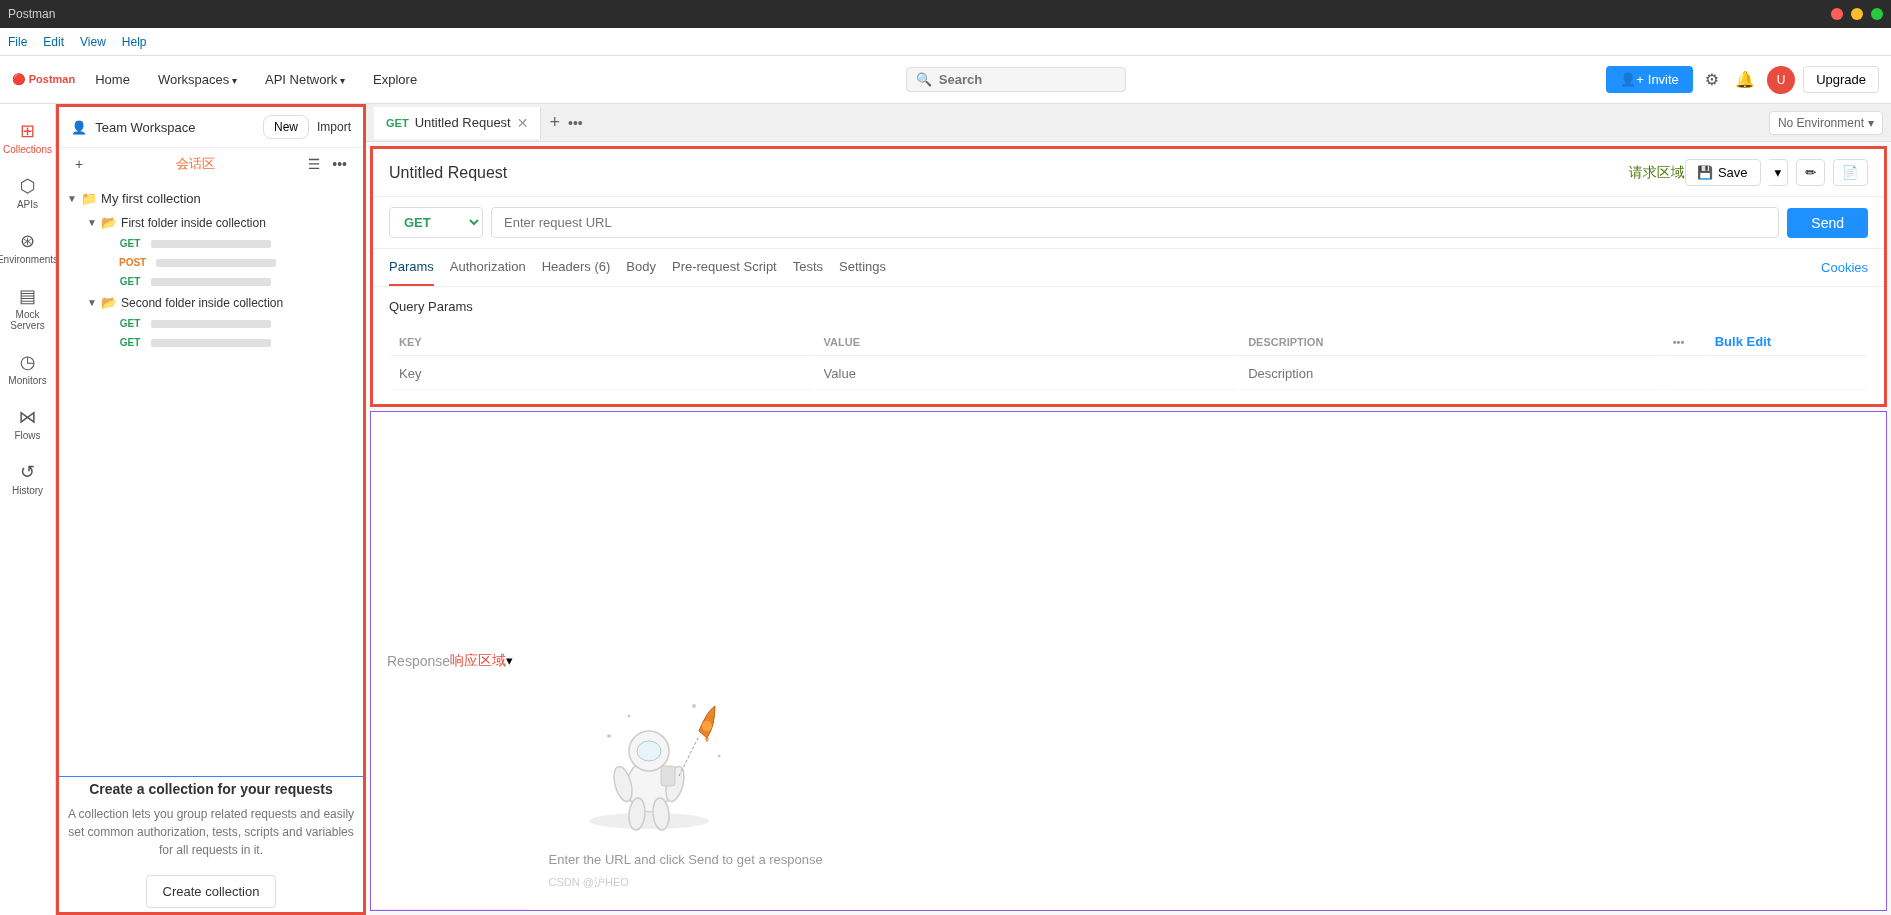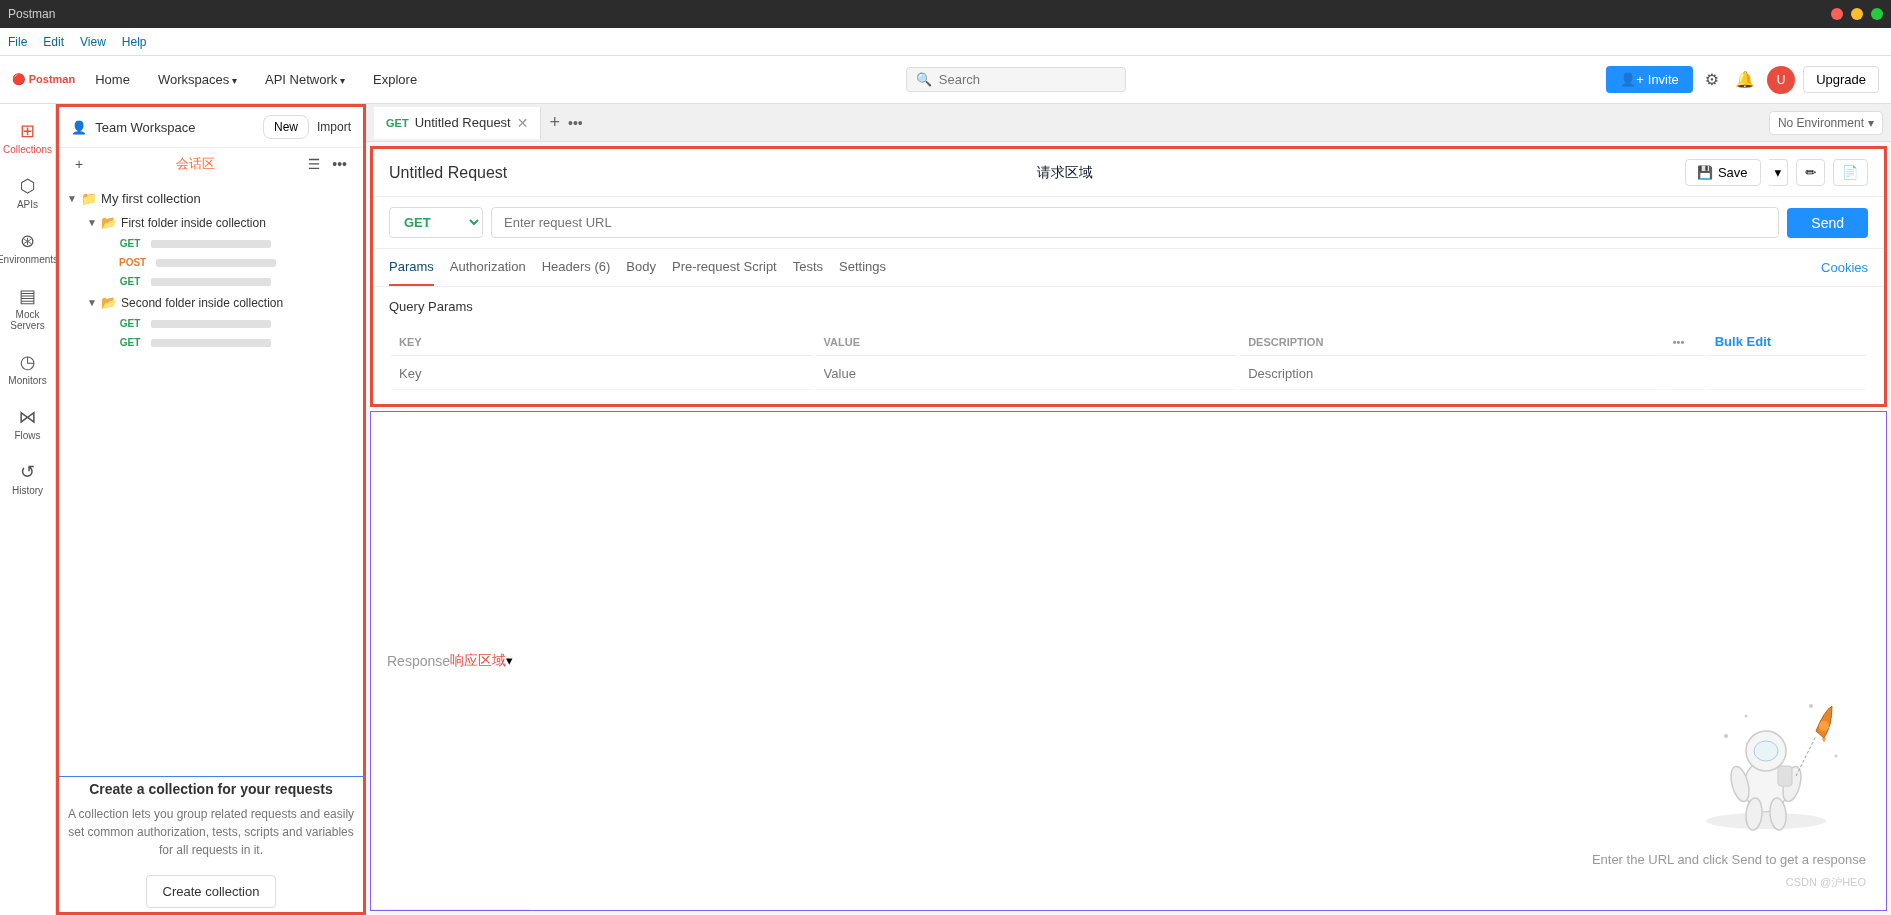--- a/index.html
+++ b/index.html
@@ -18,21 +18,21 @@
     .menubar { height: 28px; background: #fff; border-bottom: 1px solid #e0e0e0; display: flex; align-items: center; padding: 0 8px; gap: 16px; }
     .menubar-item { font-size: 12px; color: #0369a1; cursor: pointer; }
 
     
     .topnav { height: 48px; background: #fff; border-bottom: 1px solid #e0e0e0; display: flex; align-items: center; padding: 0 12px; gap: 12px; }
     .nav-logo { font-weight: bold; color: #e84c3d; font-size: 11px; }
     .nav-item { font-size: 13px; color: #333; cursor: pointer; padding: 4px 8px; border-radius: 4px; }
     .nav-item.has-arrow::after { content: ' ▾'; font-size: 10px; }
     .nav-search { flex: 1; display: flex; justify-content: center; }
     .search-box { display: flex; align-items: center; border: 1px solid #ddd; border-radius: 4px; padding: 4px 10px; gap: 6px; width: 220px; background: #f5f5f5; }
-    .search-box input { border: none; background: transparent; outline: none; font-size: 13px; width: 100%; color: #666; }
+    .search-box input { border: none; background: transparent; outline: none; font-size: 13px; width: 100%; color: #666; font-weight: bold; }
     .nav-actions { display: flex; align-items: center; gap: 8px; margin-left: auto; }
     .btn-invite { background: #1e90ff; color: white; border: none; border-radius: 4px; padding: 6px 14px; font-size: 13px; cursor: pointer; display: flex; align-items: center; gap: 4px; }
     .icon-btn { background: none; border: none; cursor: pointer; color: #555; font-size: 16px; padding: 4px; }
     .avatar { width: 28px; height: 28px; border-radius: 50%; background: #e84c3d; display: flex; align-items: center; justify-content: center; color: white; font-size: 12px; }
     .btn-upgrade { background: #fff; border: 1px solid #ddd; border-radius: 4px; padding: 5px 12px; font-size: 13px; cursor: pointer; }
 
     
     .main { display: flex; height: calc(100vh - 104px); }
 
     
@@ -89,21 +89,21 @@
     .tab-name { font-size: 13px; color: #333; }
     .tab-close { background: none; border: none; cursor: pointer; color: #999; font-size: 14px; margin-left: auto; }
     .tab-add { background: none; border: none; cursor: pointer; font-size: 18px; color: #666; padding: 0 8px; }
     .tab-more { background: none; border: none; cursor: pointer; color: #666; font-size: 14px; }
     .env-select { margin-left: auto; display: flex; align-items: center; gap: 4px; border: 1px solid #ddd; border-radius: 4px; padding: 4px 8px; background: #fff; font-size: 12px; color: #666; cursor: pointer; }
 
     
     .request-area { border: 3px solid #e84c3d; margin: 4px; background: #fff; }
     .request-title-bar { display: flex; align-items: center; padding: 10px 16px; border-bottom: 1px solid #eee; }
     .request-title { font-size: 16px; font-weight: 500; color: #333; flex: 1; }
-    .request-label { color: #0f172a; font-size: 14px; text-align: left; flex: 1; }
+    .request-label { color: #4d7c0f; font-size: 14px; text-align: right; flex: 1; }
     .request-actions { display: flex; gap: 8px; align-items: center; }
     .btn-save { background: #fff; border: 1px solid #ddd; border-radius: 4px; padding: 5px 12px; font-size: 13px; cursor: pointer; display: flex; align-items: center; gap: 4px; }
     .btn-save-arrow { background: #fff; border: 1px solid #ddd; border-left: none; border-radius: 0 4px 4px 0; padding: 5px 6px; cursor: pointer; }
     .btn-edit { background: none; border: 1px solid #ddd; border-radius: 4px; padding: 5px 8px; cursor: pointer; }
     .btn-docs { background: none; border: 1px solid #ddd; border-radius: 4px; padding: 5px 8px; cursor: pointer; }
 
     
     .url-bar { display: flex; align-items: center; padding: 10px 16px; gap: 8px; border-bottom: 1px solid #eee; }
     .method-select { border: 1px solid #ddd; border-radius: 4px; padding: 6px 10px; font-size: 13px; color: #2ca05a; font-weight: bold; cursor: pointer; background: #fff; }
     .url-input { flex: 1; border: 1px solid #ddd; border-radius: 4px; padding: 7px 12px; font-size: 13px; color: #999; outline: none; }
@@ -123,21 +123,21 @@
     .params-table th { text-align: left; font-size: 11px; font-weight: 600; color: #999; padding: 6px 8px; border-bottom: 1px solid #eee; }
     .params-table td { padding: 8px 8px; border-bottom: 1px solid #f5f5f5; font-size: 13px; color: #999; }
     .params-table .th-actions { width: 40px; }
     .bulk-edit { color: #1e90ff; font-size: 13px; cursor: pointer; }
 
     
     .response-area { border: 1px solid #8b5cf6; margin: 4px; margin-top: 0; background: #fff; flex: 1; display: flex; flex-direction: row; min-height: 200px; }
     .response-header { display: flex; align-items: center; padding: 10px 16px; border-bottom: 1px solid #eee; }
     .response-title { font-size: 14px; color: #999; flex: 1; }
     .response-label { color: #e84c3d; font-size: 14px; flex: 1; }
-    .response-body { flex: 1; display: flex; flex-direction: column; align-items: flex-end; justify-content: flex-end; padding: 20px; }
+    .response-body { flex: 1; display: flex; flex-direction: column; align-items: flex-start; justify-content: flex-end; padding: 20px; }
     .response-hint { font-size: 13px; color: #999; text-align: center; margin-bottom: 8px; }
     .response-watermark { font-size: 11px; color: #ccc; }
 
     
     .astronaut-container { display: flex; align-items: flex-end; justify-content: center; flex: 1; padding-bottom: 16px; }
 
     
     ::-webkit-scrollbar { width: 6px; }
     ::-webkit-scrollbar-track { background: #f1f1f1; }
     ::-webkit-scrollbar-thumb { background: #ccc; border-radius: 3px; }

